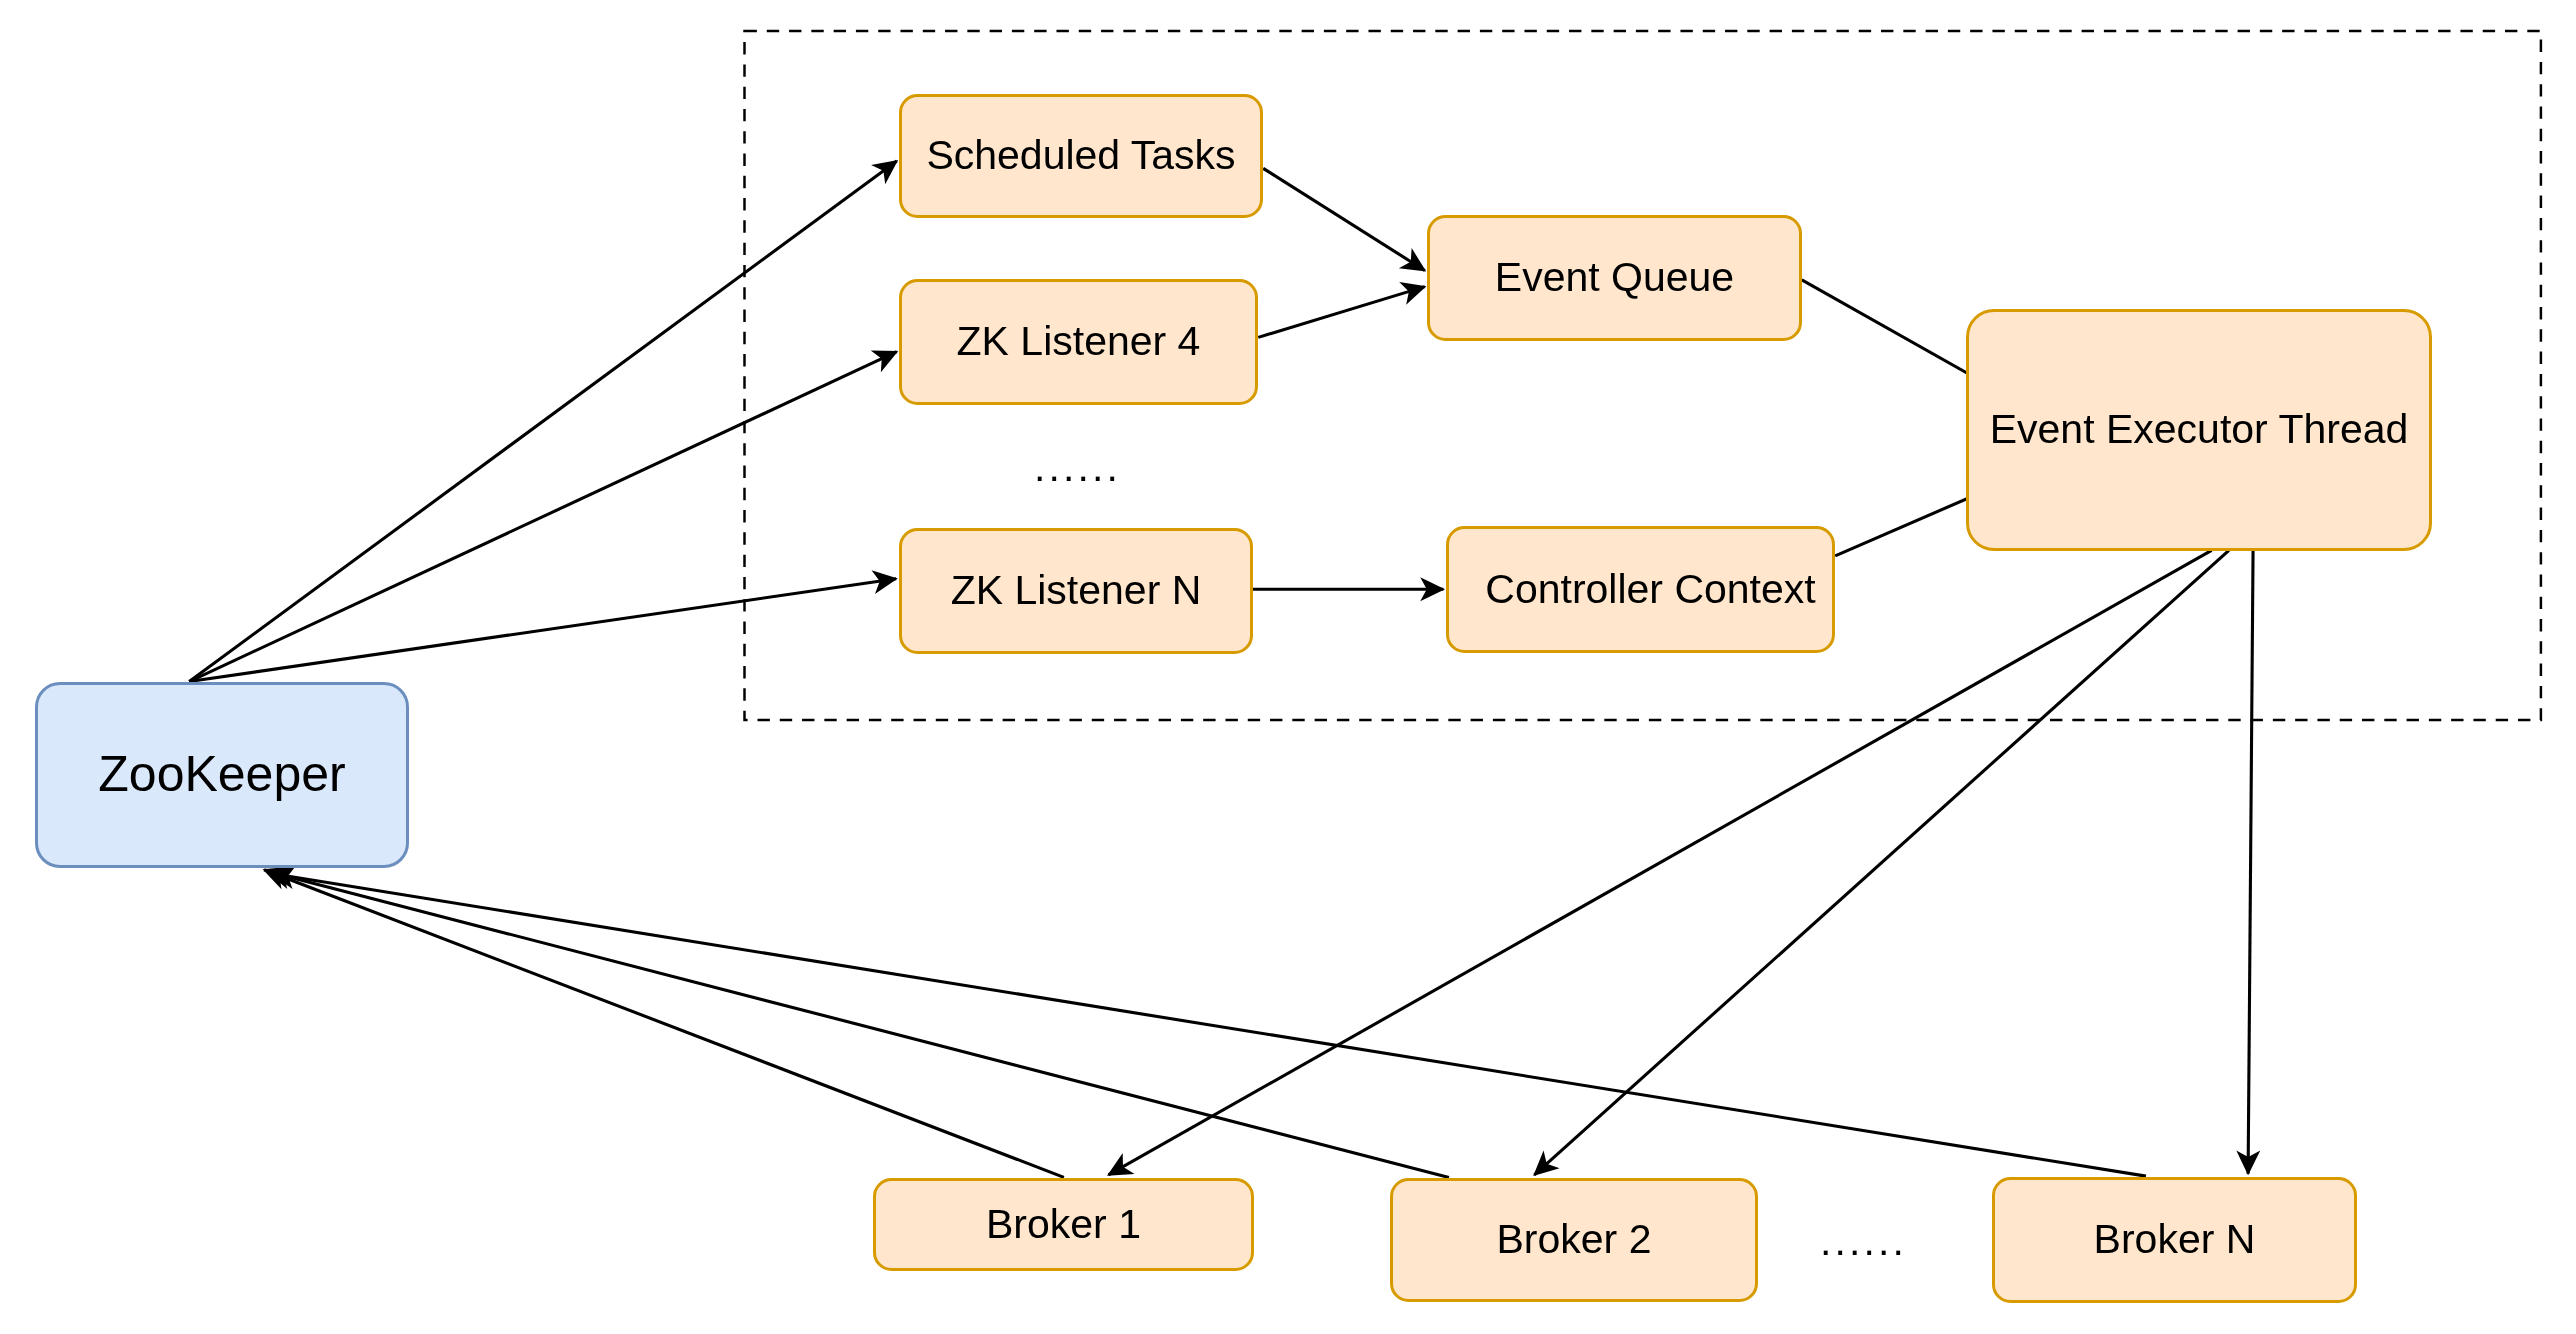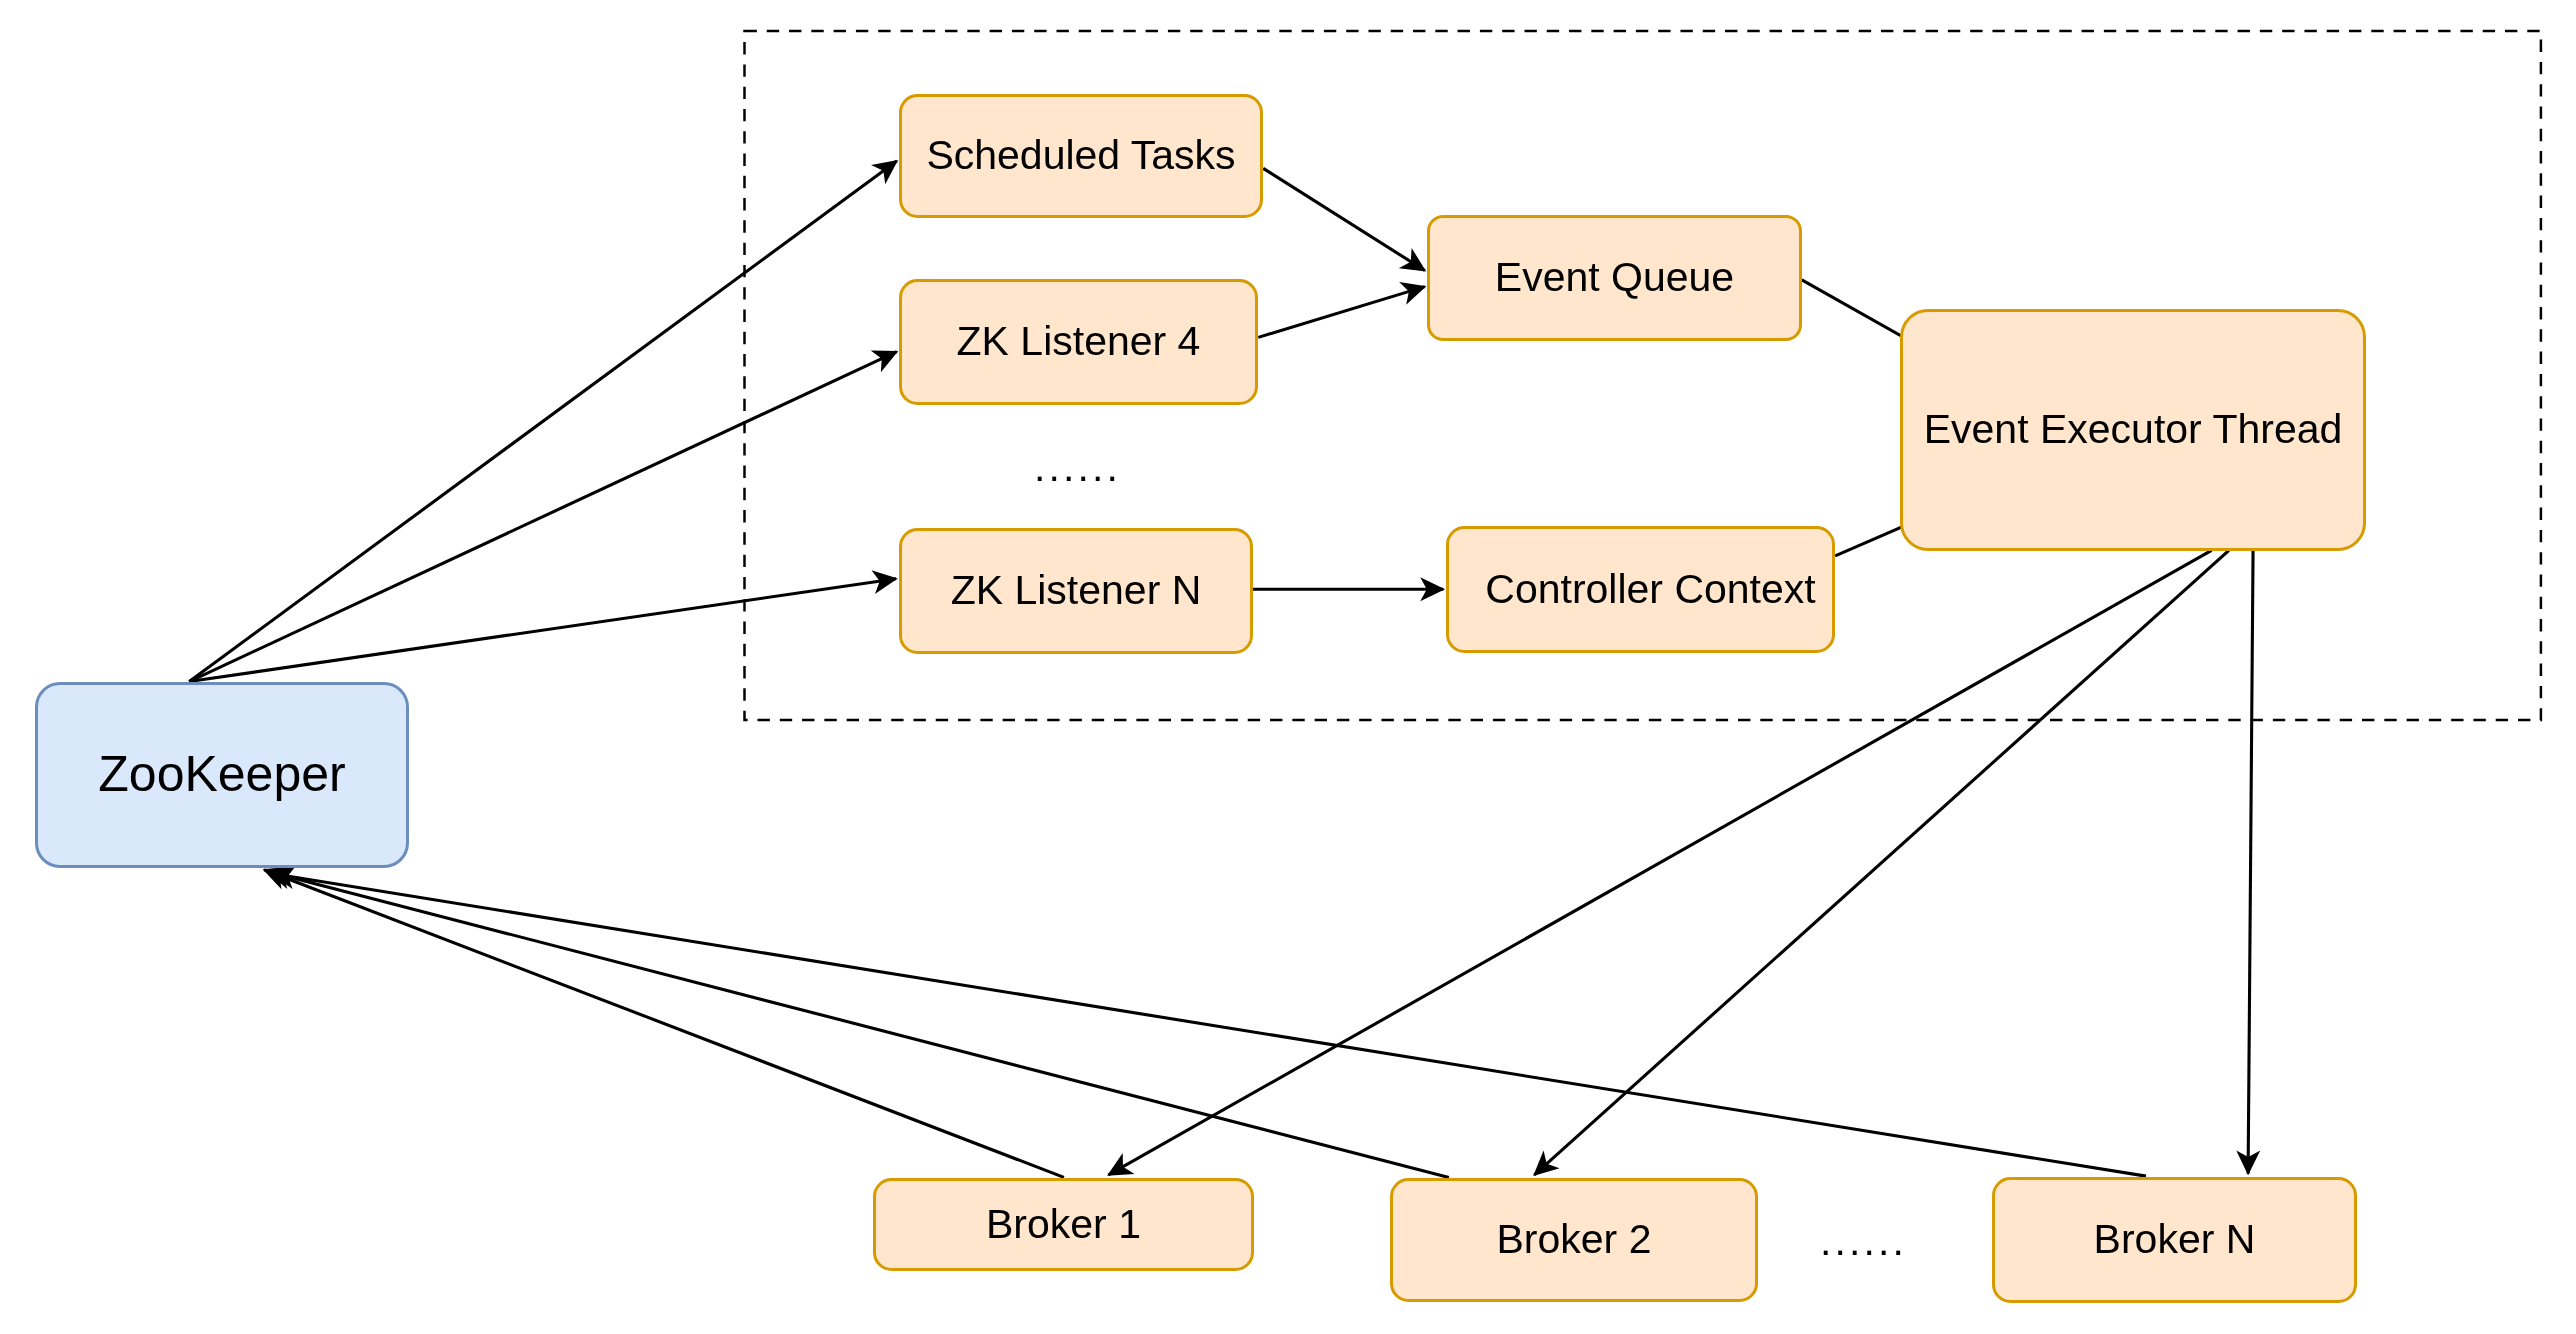--- a/index.html
+++ b/index.html
@@ -16,23 +16,23 @@
   .orange{background:#ffe6cc;border:3.1px solid #d79b00;border-radius:18.6px;font-size:41px;}
   .blue{background:#dae8fc;border:3.1px solid #6c8ebf;border-radius:25px;font-size:50px;}
   .dots{
     position:absolute;font-size:41px;letter-spacing:3.1px;
     display:flex;align-items:center;justify-content:center;
   }
   #zookeeper{left:35px;top:682px;width:374px;height:186px;}
   #scheduled-tasks{left:899px;top:94px;width:364px;height:124px;}
   #zk-listener-1{left:899px;top:279px;width:359px;height:126px;}
   #zk-listener-n{left:899px;top:528px;width:354px;height:126px;}
-  #event-queue{left:1427px;top:215px;width:375px;height:126px;border-radius:16px;}
+  #event-queue{left:1427px;top:215px;width:375px;height:126px;}
   #controller-context{left:1446px;top:526px;width:389px;height:127px;padding-left:20px;}
-  #event-executor-thread{left:1900px;top:309px;width:466px;height:242px;border-radius:28px;}
+  #event-executor-thread{left:1966px;top:309px;width:466px;height:242px;border-radius:28px;}
   #broker-1{left:873px;top:1178px;width:381px;height:93px;}
   #broker-2{left:1390px;top:1178px;width:368px;height:124px;}
   #broker-n{left:1992px;top:1177px;width:365px;height:126px;text-align:center;}
   #dots-listeners{left:1000px;top:430px;width:155px;height:74px;}
   #dots-brokers{left:1786px;top:1204px;width:155px;height:74px;}
   line.edge{stroke:#000000;stroke-width:5;}
   rect.container{fill:none;stroke:#000000;stroke-width:4;stroke-dasharray:20 16;}
 </style>
 </head>
 <body>

